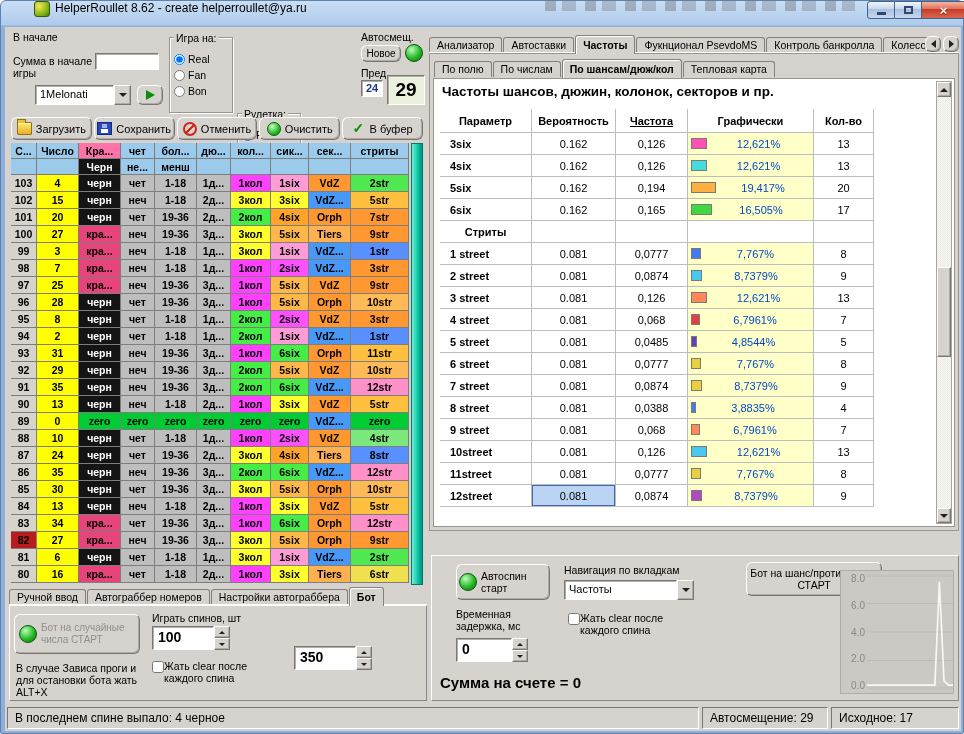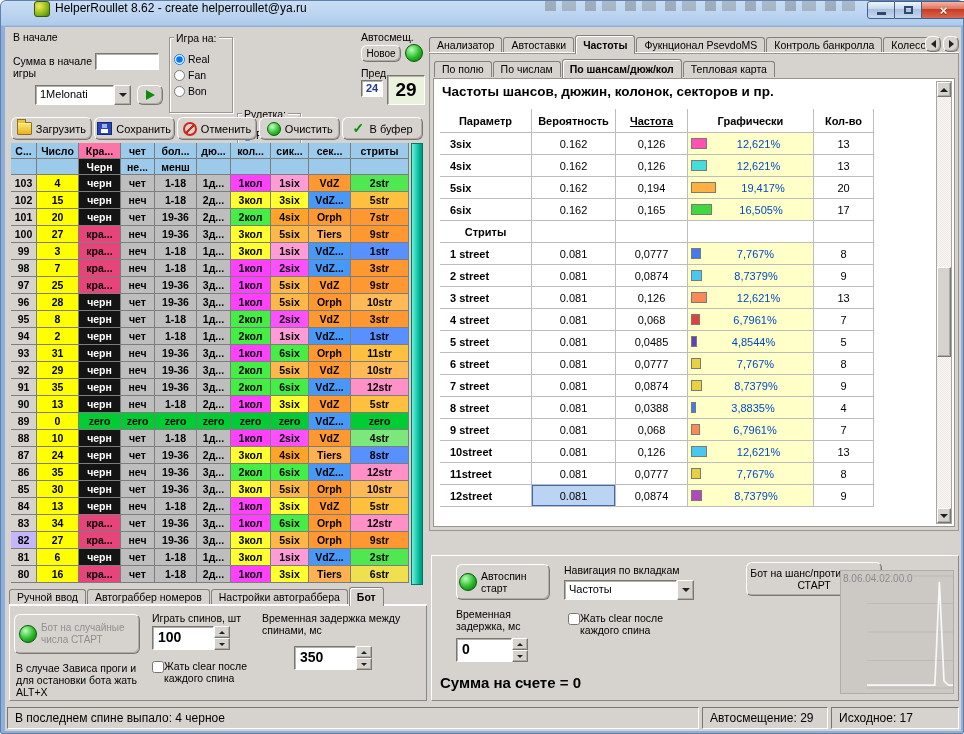--- a/index.html
+++ b/index.html
@@ -76,21 +76,21 @@
 .gbar{height:11px;border:1px solid #7A7A7A;flex:none;}
 .gpct{flex:1;text-align:center;color:#0048C8;font-size:11px;}
 .fcell.sel{background:#BCD4F4;box-shadow:inset 0 0 0 1px #4068B8;}
 .vscroll{position:absolute;width:16px;background:repeating-conic-gradient(#ECEAE6 0 25%,#F8F7F4 0 50%) 0 0/2px 2px;border:1px solid #A8A49E;}
 .varrow{position:absolute;left:0;right:0;height:15px;display:flex;align-items:center;justify-content:center;}
 .vthumb{position:absolute;left:0;right:0;}
 .statusbar{position:absolute;left:0;bottom:0;width:100%;height:26px;display:flex;gap:3px;padding:2px;}
 .scell-status{border:1px solid;border-color:#7A7672 #fff #fff #7A7672;display:flex;align-items:center;padding:0 7px;font-size:12px;white-space:nowrap;overflow:hidden;}
 .biglabel{font-weight:bold;font-size:15px;}
 .chart{background:#CCC9C4;border:1px solid #B0ADA8;display:flex;}
-.chart-ticks{width:26px;display:flex;flex-direction:row;justify-content:space-between;padding:2px 2px;font-size:10px;color:#8A8A8A;text-align:right;}
+.chart-ticks{width:26px;display:flex;flex-direction:column;justify-content:space-between;padding:2px 2px;font-size:10px;color:#8A8A8A;text-align:right;}
 .chart-plot{flex:1;position:relative;}
 .lbl{font-size:10.5px;line-height:12px;}
 .disabled-text{color:#8F8F8F;}
 </style>
 </head>
 <body>
 
 <div class="window">
   <div class="titlebar">
     <div class="app-icon"></div>
@@ -456,21 +456,21 @@
             <div class="scell" style="width: 42px; background: rgb(232, 68, 124);">кра...</div>
             <div class="scell" style="width: 34px; background: rgb(190, 190, 190);">чет</div>
             <div class="scell" style="width: 42px; background: rgb(190, 190, 190);">19-36</div>
             <div class="scell" style="width: 34px; background: rgb(190, 190, 190);">3д...</div>
             <div class="scell" style="width: 40px; background: rgb(255, 64, 255);">1кол</div>
             <div class="scell" style="width: 38px; background: rgb(68, 238, 68);">6six</div>
             <div class="scell" style="width: 42px; background: rgb(255, 152, 48);">Orph</div>
             <div class="scell" style="width: 58px; background: rgb(255, 144, 200);">12str</div>
           </div>
           <div class="srow">
-            <div class="scell" style="width: 26px; background: #c4b5fd;">82</div>
+            <div class="scell" style="width: 26px; background: #b91c1c;">82</div>
             <div class="scell" style="width: 42px; background: rgb(255, 255, 0);">27</div>
             <div class="scell" style="width: 42px; background: rgb(232, 68, 124);">кра...</div>
             <div class="scell" style="width: 34px; background: rgb(190, 190, 190);">неч</div>
             <div class="scell" style="width: 42px; background: rgb(190, 190, 190);">19-36</div>
             <div class="scell" style="width: 34px; background: rgb(190, 190, 190);">3д...</div>
             <div class="scell" style="width: 40px; background: rgb(255, 255, 48);">3кол</div>
             <div class="scell" style="width: 38px; background: rgb(255, 184, 72);">5six</div>
             <div class="scell" style="width: 42px; background: rgb(255, 152, 48);">Orph</div>
             <div class="scell" style="width: 58px; background: rgb(255, 152, 48);">9str</div>
           </div>
@@ -525,21 +525,20 @@
             </div>
           <div class="sb raised">
               <div class="tri-down"></div>
             </div>
         </div>
       </div>
       <label class="abs checkline" style="left:142px;top:54px;width:128px;">
         <input type="checkbox" style="">
         <span>Жать clear после каждого спина</span>
       </label>
-      <div class="abs lbl" style="left:252px;top:6px;width:150px;">Временная задержка между спинами, мс</div>
       <div class="abs spin-ctrl" style="left:284px;top:40px;width:78px;">
         <div class="spin-val">350</div>
         <div class="spin-btns">
           <div class="sb raised">
               <div class="tri-up"></div>
             </div>
           <div class="sb raised">
               <div class="tri-down"></div>
             </div>
         </div>

